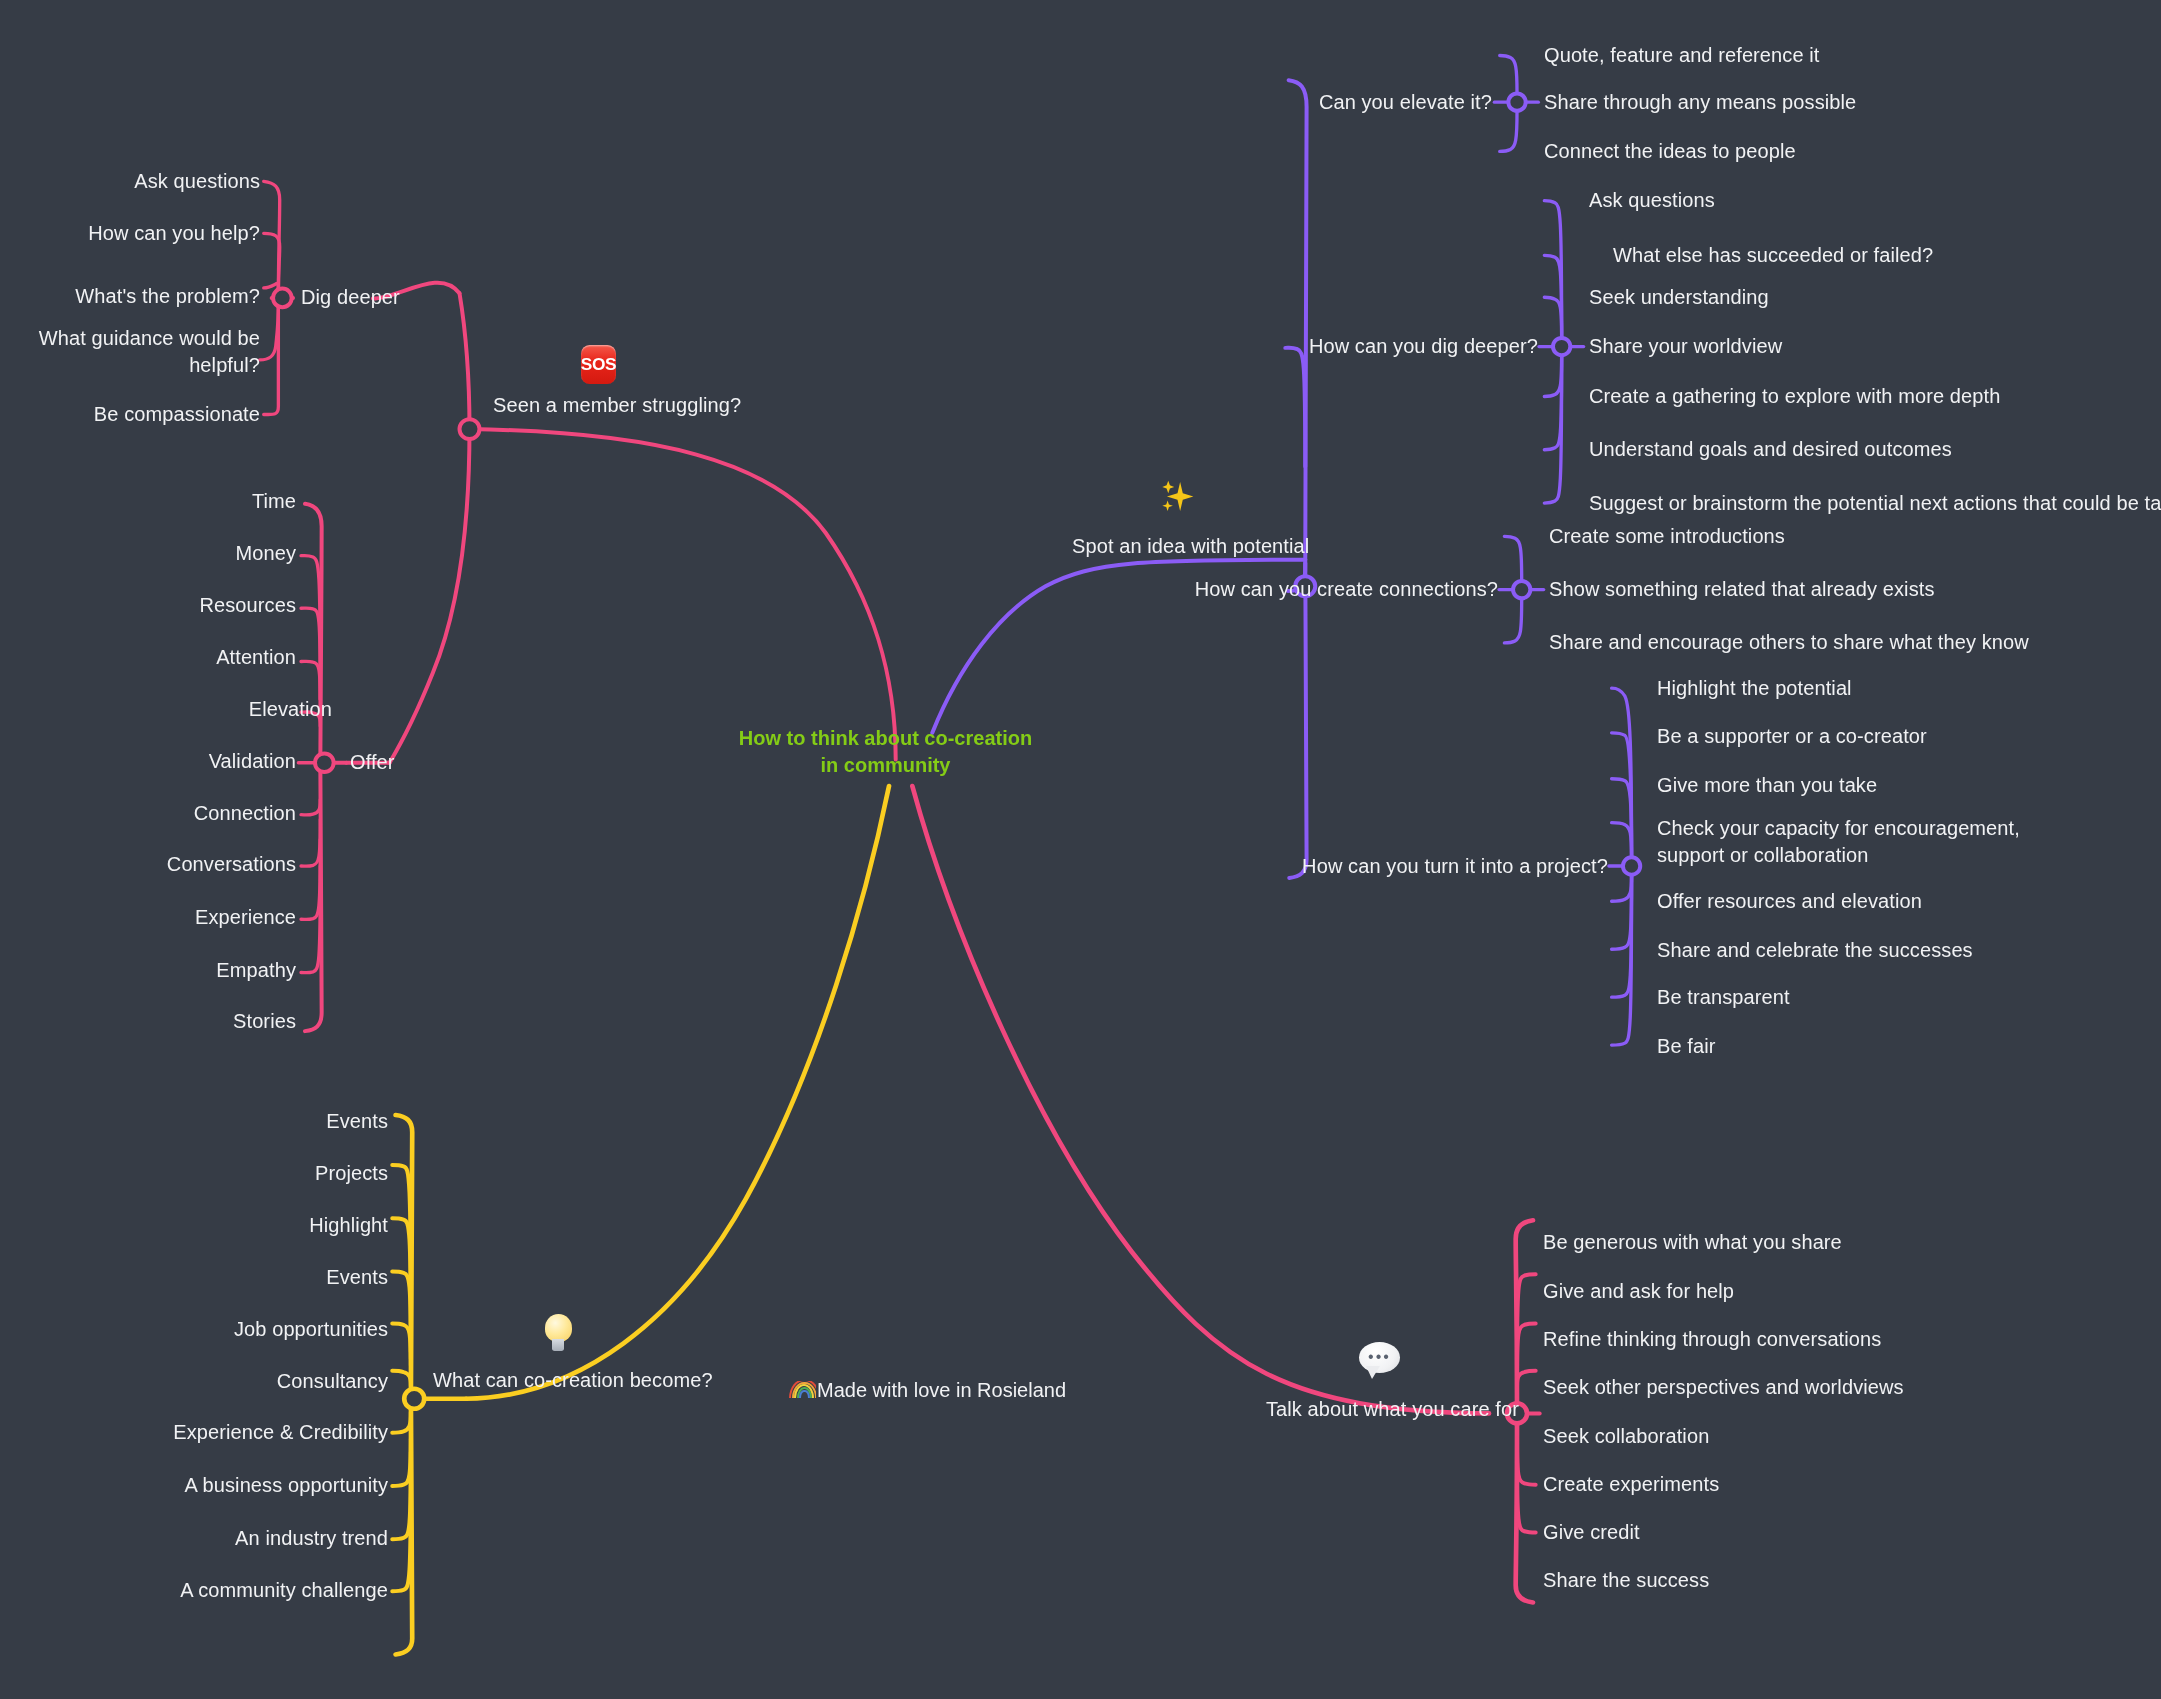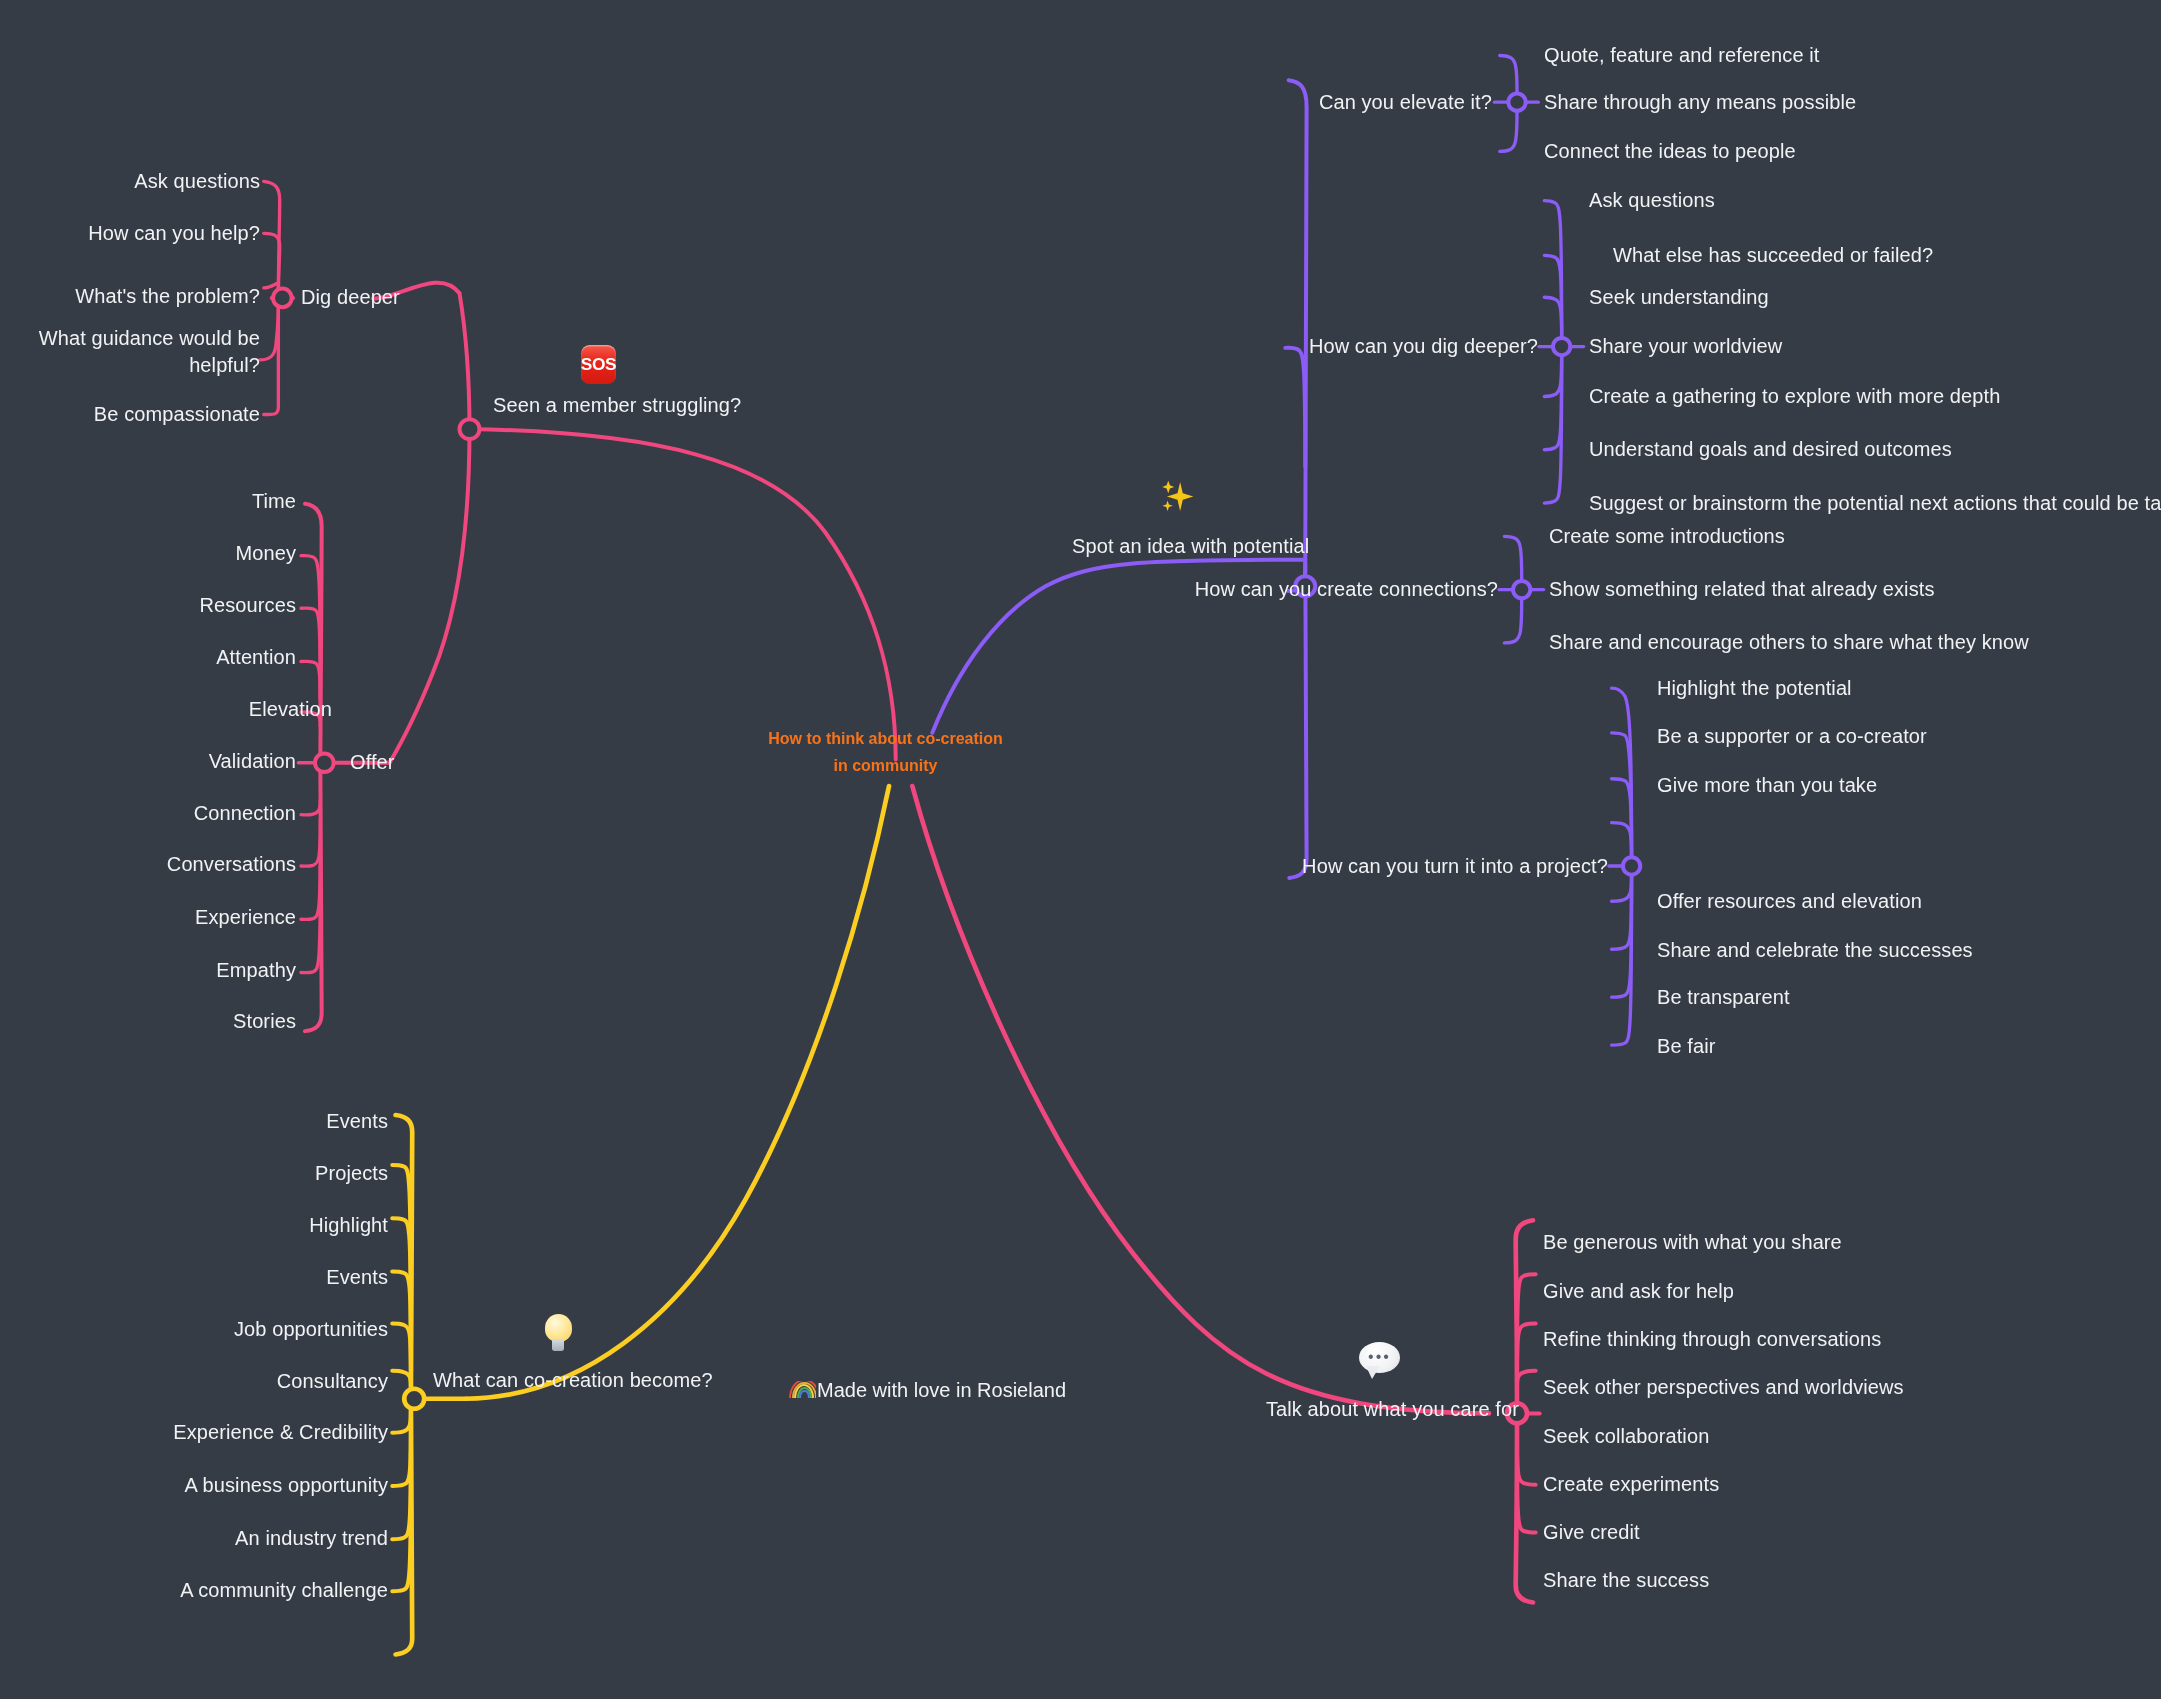--- a/index.html
+++ b/index.html
@@ -19,24 +19,24 @@
     line-height:27px;
     color:#F1F2F4;
     white-space:nowrap;
     letter-spacing:0.1px;
   }
   .node.wrap{white-space:normal;}
   .node.r{text-align:left;}
   .node.l{text-align:right;}
   .center-title{
     position:absolute;
-    font-size:16px;
+    font-size:20px;
     line-height:27px;
     font-weight:bold;
-    color:#f97316;
+    color:#84cc16;
     text-align:center;
     white-space:pre-line;
   }
   .footer{
     position:absolute;
     font-size:20px;
     line-height:27px;
     color:#F1F2F4;
     white-space:nowrap;
   }
@@ -263,20 +263,21 @@
 
   <div class="node l" style="left:1192px;top:576px;width:306px;">How can you create connections?</div>
   <div class="node r" style="left:1549px;top:523px;">Create some introductions</div>
   <div class="node r" style="left:1549px;top:576px;">Show something related that already exists</div>
   <div class="node r" style="left:1549px;top:629px;">Share and encourage others to share what they know</div>
 
   <div class="node l" style="left:1192px;top:853px;width:416px;">How can you turn it into a project?</div>
   <div class="node r" style="left:1657px;top:675px;">Highlight the potential</div>
   <div class="node r" style="left:1657px;top:723px;">Be a supporter or a co-creator</div>
   <div class="node r" style="left:1657px;top:772px;">Give more than you take</div>
+  <div class="node r wrap" style="left:1657px;top:815px;width:386px;">Check your capacity for encouragement, support or collaboration</div>
   <div class="node r" style="left:1657px;top:888px;">Offer resources and elevation</div>
   <div class="node r" style="left:1657px;top:937px;">Share and celebrate the successes</div>
   <div class="node r" style="left:1657px;top:984px;">Be transparent</div>
   <div class="node r" style="left:1657px;top:1033px;">Be fair</div>
 
   <div class="bulb" style="left:543px;top:1314px;">
     <span class="glass"></span>
       <span class="base"></span>
   </div>
   <div class="node" style="left:433px;top:1367px;">What can co-creation become?</div>

